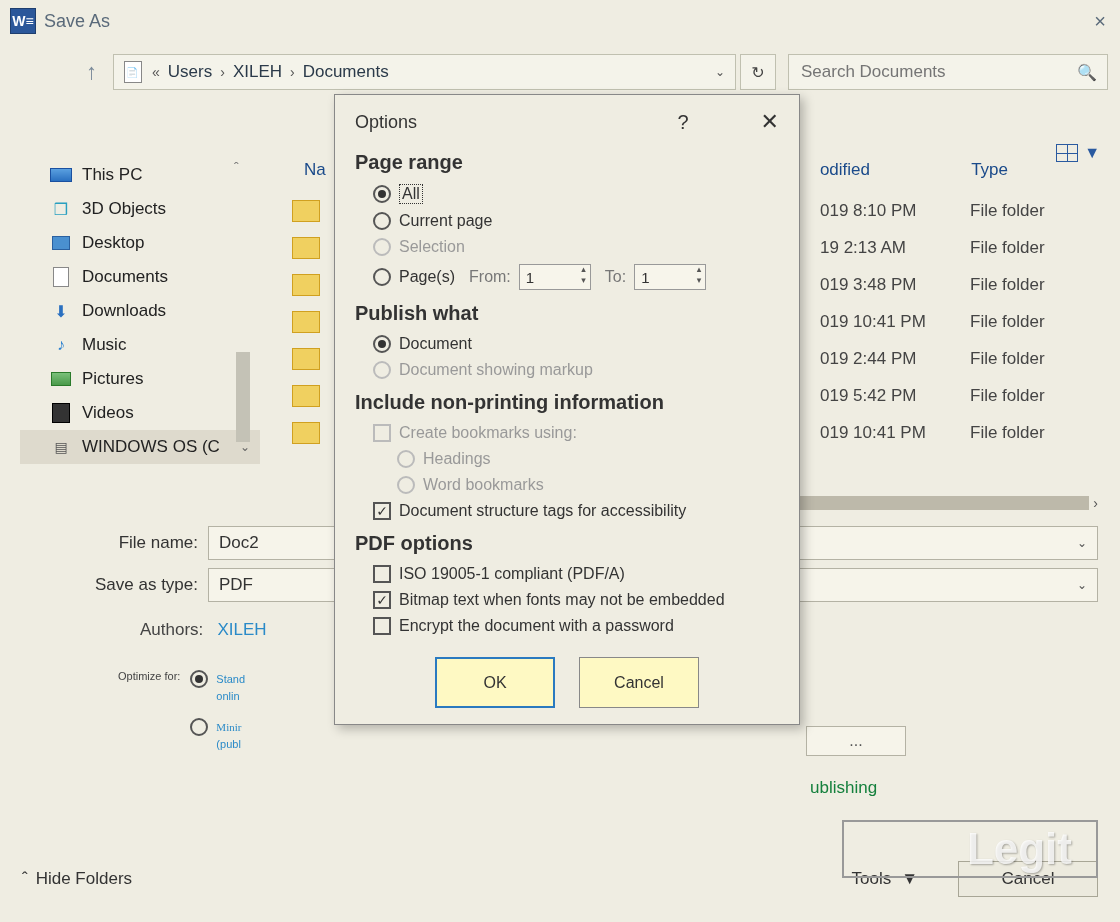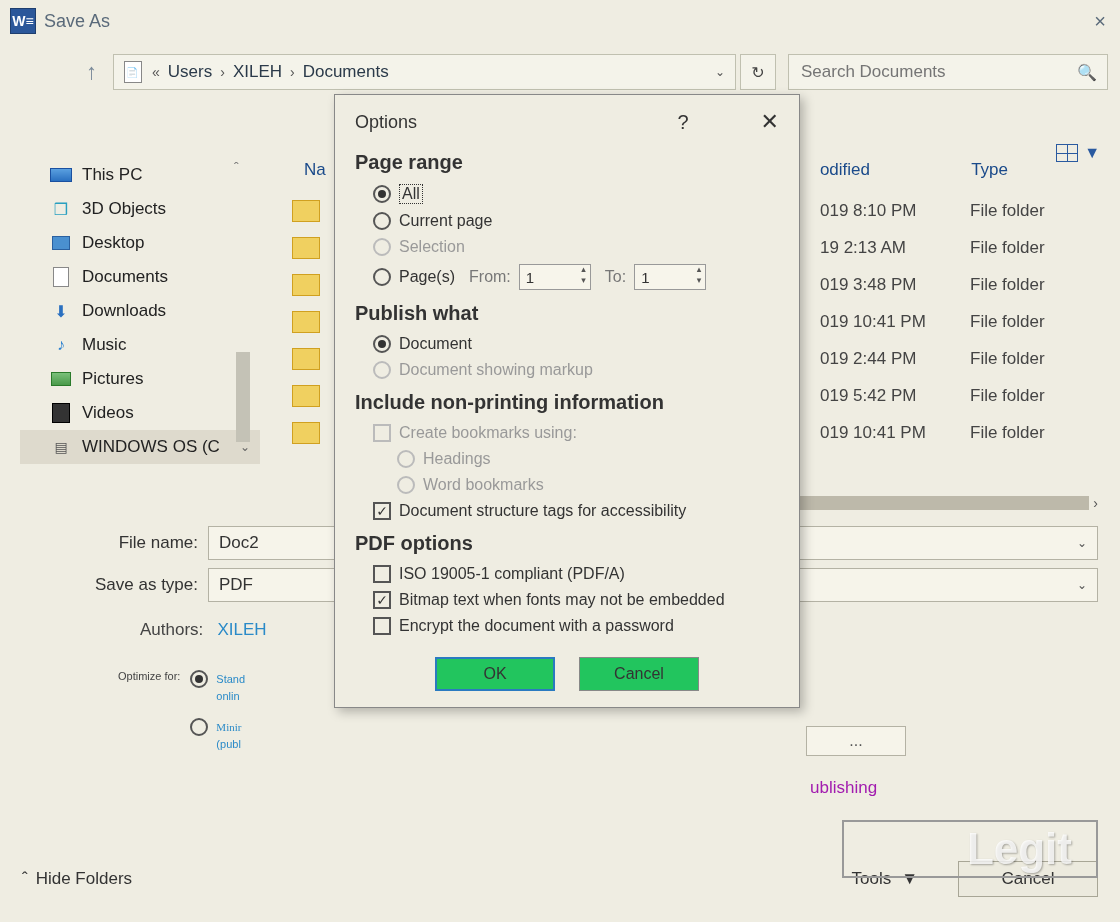--- a/index.html
+++ b/index.html
@@ -77,21 +77,21 @@
   .form-input { flex: 1; height: 34px; border: 1px solid #b4b2a4; background: #f6f4ea; padding: 0 10px; font-size: 17px; color: #333; display: flex; align-items: center; }
   .form-input .dd { margin-left: auto; font-size: 12px; color: #555; }
   .authors-row { margin-top: 18px; padding-left: 82px; font-size: 17px; color: #444; }
   .authors-link { color: #2a8ac8; }
   .optimize-block { margin-top: 30px; display: flex; align-items: flex-start; padding-left: 60px; font-size: 11px; color: #444; }
   .radio { width: 18px; height: 18px; border-radius: 50%; border: 2px solid #555; display: inline-flex; align-items: center; justify-content: center; margin-right: 8px; flex-shrink: 0; }
   .radio.checked::after { content: ""; width: 8px; height: 8px; border-radius: 50%; background: #333; }
   .opt-label-col { display: flex; flex-direction: column; gap: 6px; }
   .opt-item { display: flex; align-items: center; }
   .opt-sub { color: #2a8ac8; margin-left: 26px; margin-top: -4px; }
-  .pub-link { color: #a21caf; margin-left: 4px; }
+  .pub-link { color: #15803d; margin-left: 4px; }
   
   
   .bottombar { position: absolute; bottom: 18px; left: 0; right: 0; display: flex; align-items: center; padding: 0 22px; height: 50px; }
   .hide-folders { display: flex; align-items: center; gap: 8px; font-size: 17px; color: #333; }
   .tools-btn { margin-left: auto; display: flex; align-items: center; gap: 10px; font-size: 17px; color: #333; margin-right: 28px; }
   .main-btn { width: 140px; height: 36px; border: 1px solid #a8a696; background: #eceade; font-size: 17px; color: #333; display: inline-flex; align-items: center; justify-content: center; margin-left: 12px; }
   
   
   .options-dialog { position: absolute; left: 334px; top: 94px; width: 466px; background: #efede2; border: 1px solid #888; box-shadow: 4px 4px 10px rgba(0,0,0,0.25); z-index: 10; padding: 14px 20px 16px; }
   .dlg-header { display: flex; align-items: center; margin-bottom: 16px; gap: 46px; }
@@ -104,21 +104,21 @@
   .dlg-row.disabled .radio { border-color: #bbb; }
   .dlg-row.disabled .checkbox { border-color: #bbb; }
   .dlg-row.indent { padding-left: 42px; }
   .sel-box { border: 1px dotted #333; padding: 0 2px; }
   .checkbox { width: 18px; height: 18px; border: 2px solid #555; display: inline-flex; align-items: center; justify-content: center; margin-right: 8px; font-size: 14px; color: #333; flex-shrink: 0; }
   .checkbox.checked::after { content: "✓"; }
   .spinner { width: 72px; height: 26px; border: 1px solid #999; display: inline-flex; align-items: center; padding-left: 6px; margin-left: 8px; font-size: 15px; background: #f7f5eb; position: relative; }
   .spinner::after { content: "▴\A▾"; white-space: pre; position: absolute; right: 4px; top: -1px; font-size: 9px; line-height: 11px; color: #555; }
   .page-from { margin-left: 14px; color: #777; }
   .dlg-buttons { display: flex; justify-content: center; gap: 24px; margin-top: 18px; }
-  .dlg-btn { width: 120px; height: 34px; border: 1px solid #888; background: #22c55e; font-size: 16px; display: inline-flex; align-items: center; justify-content: center; }
+  .dlg-btn { width: 120px; height: 51px; border: 1px solid #888; background: #fef9c3; font-size: 16px; display: inline-flex; align-items: center; justify-content: center; }
   .dlg-btn.primary { border: 2px solid #2a7ac0; }
   
   .watermark { position: absolute; right: 48px; bottom: 48px; color: rgba(255,255,255,0.8); font-size: 44px; font-weight: bold; z-index: 5; text-shadow: 1px 1px 2px rgba(0,0,0,0.3); }
   .watermark-box { position: absolute; right: 22px; bottom: 44px; width: 256px; height: 58px; border: 2px solid #999; z-index: 4; }
 </style>
 </head>
 <body>
 
 <div class="titlebar">
   <span class="word-icon">W≡</span>

